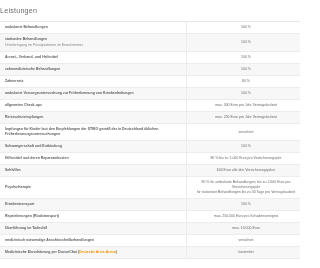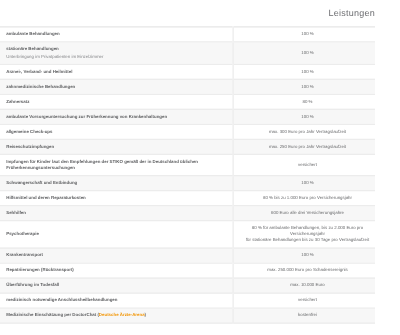--- a/index.html
+++ b/index.html
@@ -15,21 +15,21 @@
     overflow: hidden;
   }
   .page {
     width: 300px;
     height: 268px;
     position: relative;
     box-sizing: border-box;
     background: #ffffff;
   }
   .page-title {
-    text-align: right;
+    text-align: left;
     font-size: 7.2px;
     color: #6d6e71;
     font-weight: 400;
     letter-spacing: 0.2px;
     padding-top: 7px;
     padding-bottom: 7px;
     line-height: 1;
   }
   .benefits-table {
     width: 284px;

